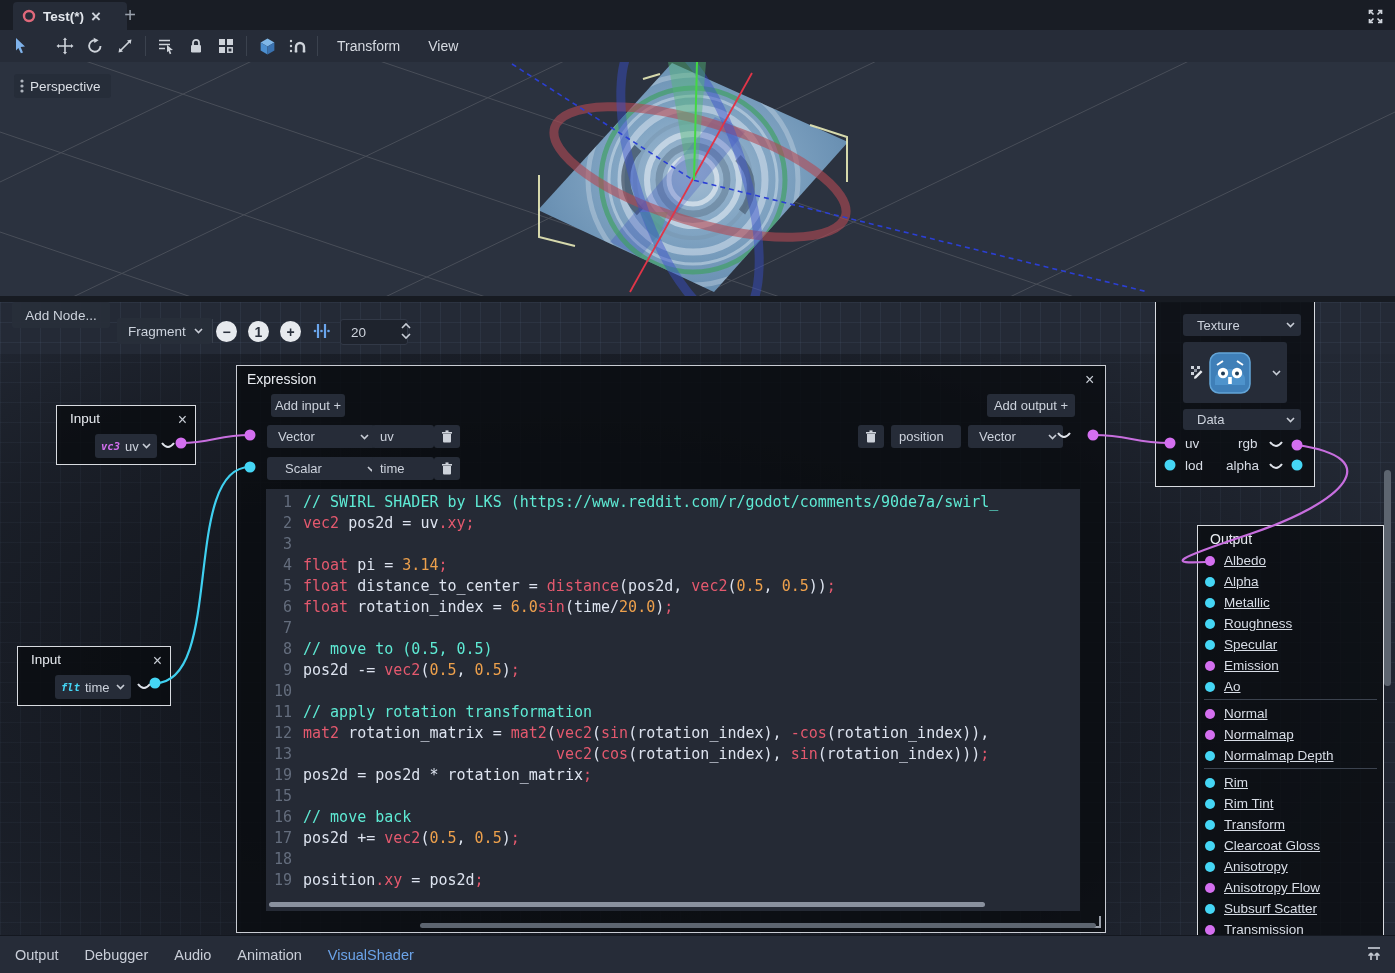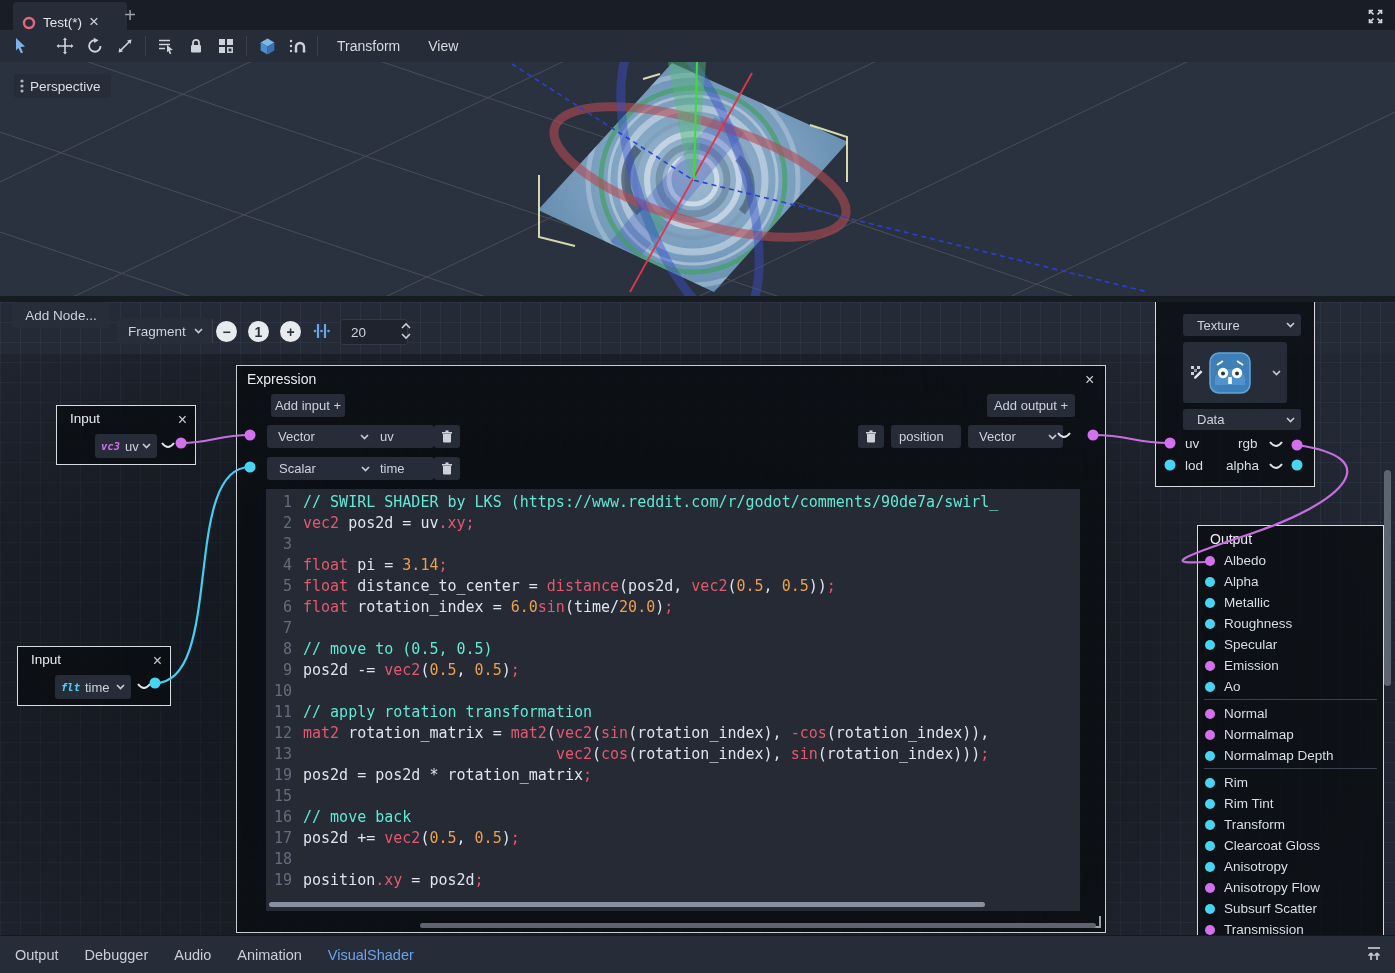--- a/index.html
+++ b/index.html
@@ -2,21 +2,21 @@
 <html><head>
 <meta charset="utf-8">
 <style>
   html,body{margin:0;padding:0;background:#10131a;}
   #app{position:relative;width:1395px;height:973px;background:#1d222c;overflow:hidden;
        font-family:"Liberation Sans",sans-serif;color:#cfd4dd;-webkit-font-smoothing:antialiased;}
   .abs{position:absolute;}
   
   .tabbar{position:absolute;left:0;top:0;width:100%;height:30px;background:#191d25;border-bottom:1px solid #10131a;}
   .scene-tab{position:absolute;left:13px;top:2px;height:28px;min-width:96px;background:#262c38;
-             border-radius:4px 4px 0 0;display:flex;align-items:flex-end;gap:7px;padding:0 9px;font-size:13.5px;color:#e2e6ec;}
+             border-radius:4px 4px 0 0;display:flex;align-items:center;gap:7px;padding:0 9px;font-size:13.5px;color:#e2e6ec;font-weight:bold;}
   .tab-close{color:#cdd2da;font-size:17px;line-height:1;cursor:default;}
   .tab-plus{position:absolute;left:118px;top:2px;width:24px;height:26px;display:flex;align-items:center;justify-content:center;
             color:#9aa2ad;font-size:20px;}
   .fs-btn{position:absolute;right:10px;top:6px;width:20px;height:20px;display:flex;align-items:center;justify-content:center;}
   
   .main-toolbar{position:absolute;left:0;top:30px;width:100%;height:32px;background:#262c38;display:flex;align-items:center;}
   .tbtn{width:30px;height:26px;display:flex;align-items:center;justify-content:center;flex:none;}
   .tsep{width:1px;height:20px;background:#3b424e;margin:0 5px;flex:none;}
   .tmenu{padding:0 14px;font-size:14px;color:#d6dae1;flex:none;}
   
@@ -56,21 +56,21 @@
         font-family:"DejaVu Sans Mono",monospace;font-size:15px;line-height:21px;padding-top:3px;}
   .cl{display:flex;white-space:pre;}
   .ln{width:26px;flex:none;text-align:right;color:#646d7d;margin-right:11px;}
   .w{color:#dde3ef;} .r{color:#e4596e;} .o{color:#eda04c;} .c{color:#5eead4;}
   .hscroll{position:absolute;height:5px;border-radius:3px;background:#8a919e;}
   .gscroll-h{position:absolute;left:420px;top:621px;width:676px;height:5px;border-radius:3px;background:#5d6570;z-index:5;}
   .gscroll-v{position:absolute;left:1384px;top:168px;width:7px;height:216px;border-radius:4px;background:#5d6570;z-index:5;}
   .resize-corner{position:absolute;right:4px;bottom:4px;width:10px;height:10px;
         border-right:2px solid #9aa0aa;border-bottom:2px solid #9aa0aa;}
   
-  .port-row{height:21px;display:flex;align-items:center;padding-left:7px;font-size:13.5px;color:#d8dde6;}
+  .port-row{height:21px;display:flex;align-items:center;padding-left:7px;font-size:13.5px;color:#d8dde6;text-decoration:underline;}
   .pdot{width:10px;height:10px;border-radius:50%;margin-right:9px;flex:none;}
   .psep{height:1px;background:#3c434f;margin:2px 6px 3px 6px;}
   
   .wires{position:absolute;inset:0;z-index:4;pointer-events:none;}
   
   .bottombar{position:absolute;left:0;top:935px;width:100%;height:38px;background:#262c38;border-top:1px solid #141820;
              display:flex;align-items:center;font-size:14.5px;color:#c9ced8;}
   .bb-item{margin-left:26px;}
   .bb-item.first{margin-left:15px;}
   .bb-item.active{color:#6ba3e8;}
@@ -323,21 +323,21 @@
         <span>uv</span>
       </div>
       <div class="chip" style="left:197px;top:59px;width:26px;height:23px;justify-content:center">
         <svg width="12" height="13" viewBox="0 0 12 13">
           <path d="M2,4 h8 v7.5 a1,1 0 0 1 -1,1 h-6 a1,1 0 0 1 -1,-1 z" fill="#cdd2da"></path>
           <rect x="1" y="2" width="10" height="1.6" fill="#cdd2da"></rect>
             <rect x="4.5" y="0.4" width="3" height="1.6" fill="#cdd2da"></rect>
           </svg>
       </div>
 
-      <div class="chip" style="left:30px;top:91px;width:97px;height:23px;padding-left:12px">
+      <div class="chip" style="left:30px;top:91px;width:97px;height:23px;padding-left:18px">
         <span>Scalar</span>
         <svg class="chev" width="9" height="6" viewBox="0 0 9 6">
           <polyline points="1,1 4.5,4.5 8,1" fill="none" stroke="#c8cdd6" stroke-width="1.6"></polyline>
           </svg>
       </div>
       <div class="chip" style="left:135px;top:91px;width:54px;height:23px;padding-left:8px">
         <span>time</span>
       </div>
       <div class="chip" style="left:197px;top:91px;width:26px;height:23px;justify-content:center">
         <svg width="12" height="13" viewBox="0 0 12 13">

